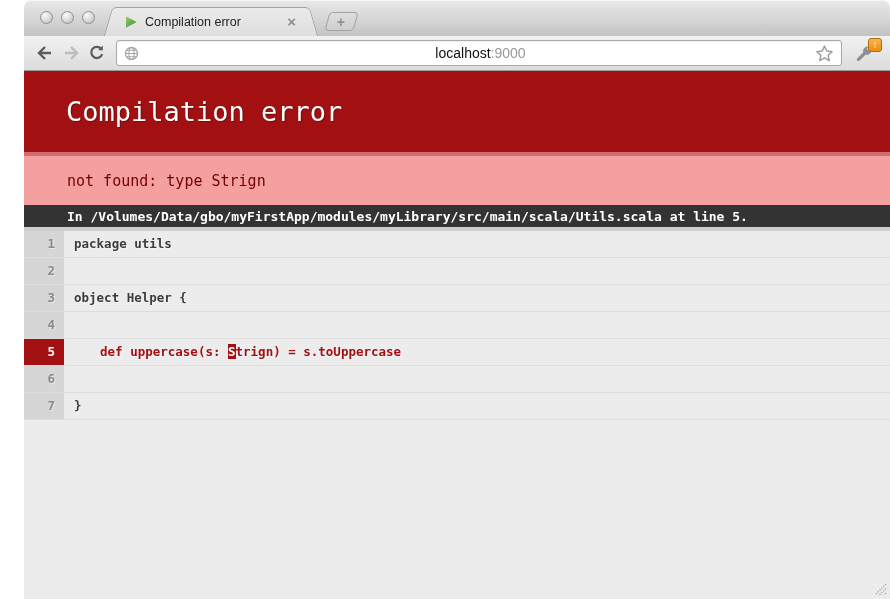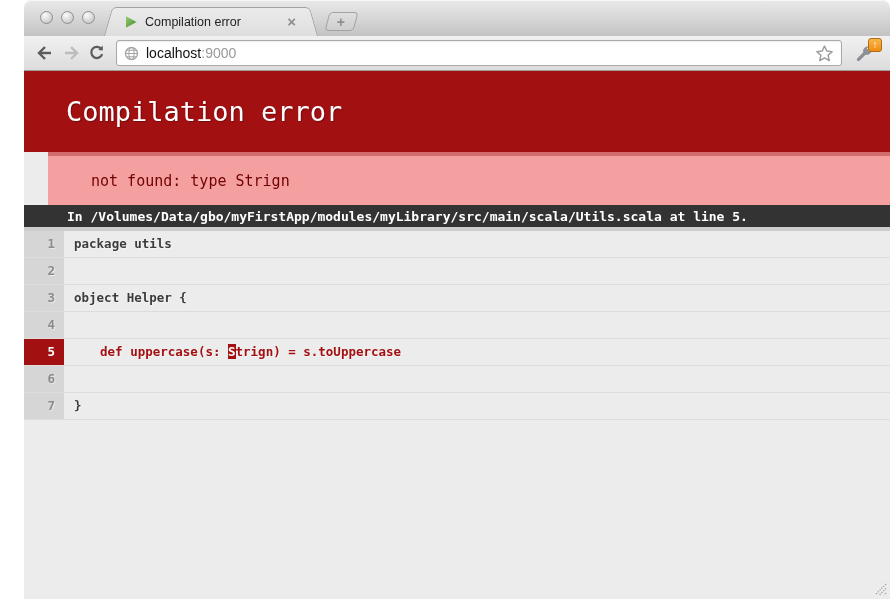--- a/index.html
+++ b/index.html
@@ -36,21 +36,21 @@
     display:flex; align-items:center; justify-content:center; }
   .newtab span { transform:skewX(15deg); color:#8f8f8f; font-size:14px; font-weight:bold; line-height:1; }
 
   
   .toolbar { height:35px; display:flex; align-items:center; padding:0 8px;
     background:linear-gradient(#f1f1f1,#dcdcdc); border-bottom:1px solid #9d9d9d; }
   .nav-btn { width:26px; height:26px; display:flex; align-items:center; justify-content:center; }
   .omnibox { flex:1; height:26px; margin:0 8px 0 6px; background:#fff;
     border:1px solid #a9a9a9; border-radius:3px; display:flex; align-items:center;
     padding:0 7px; box-shadow:inset 0 1px 2px rgba(0,0,0,.07); }
-  .url { margin-left:7px; font-size:14px; flex:1; white-space:nowrap; }
+  .url { margin-left:7px; font-size:14px; flex:1; white-space:nowrap;text-align:center; }
   .url .host { color:#111; }
   .url .port { color:#999; }
   .wrench-wrap { position:relative; width:32px; height:32px; flex:0 0 auto; }
   .wrench-wrap svg { position:absolute; left:2px; top:7px; }
   .badge { position:absolute; right:0; top:1px; width:14px; height:14px;
     background:linear-gradient(#f8b64d,#ee8d10); border:1px solid #b06c10;
     border-radius:3px; color:#fff; font-size:10px; font-weight:bold;
     display:flex; align-items:center; justify-content:center; line-height:1; }
 
   
@@ -144,21 +144,21 @@
         </g>
       </svg>
       <div class="badge">
         <span>↑</span>
       </div>
     </div>
   </div>
 
   <div class="page">
     <h1 class="hdr" style="background-color: rgb(163, 16, 18);">Compilation error</h1>
-    <div class="detail" style="background-color: rgb(245, 160, 160); border-top-color: rgb(211, 109, 109); color: rgb(115, 0, 0); margin-left: 24px;">not found: type Strign</div>
+    <div class="detail" style="background-color: rgb(245, 160, 160); border-top-color: rgb(211, 109, 109); color: rgb(115, 0, 0);">not found: type Strign</div>
     <div class="loc" style="background-color: rgb(51, 51, 51);">In /Volumes/Data/gbo/myFirstApp/modules/myLibrary/src/main/scala/Utils.scala at line 5.</div>
 
     <div class="code">
       <div class="crow">
         <span class="lnum">1</span>
         <span class="lcode">package utils</span>
       </div>
       <div class="crow">
         <span class="lnum">2</span>
         <span class="lcode"></span>

